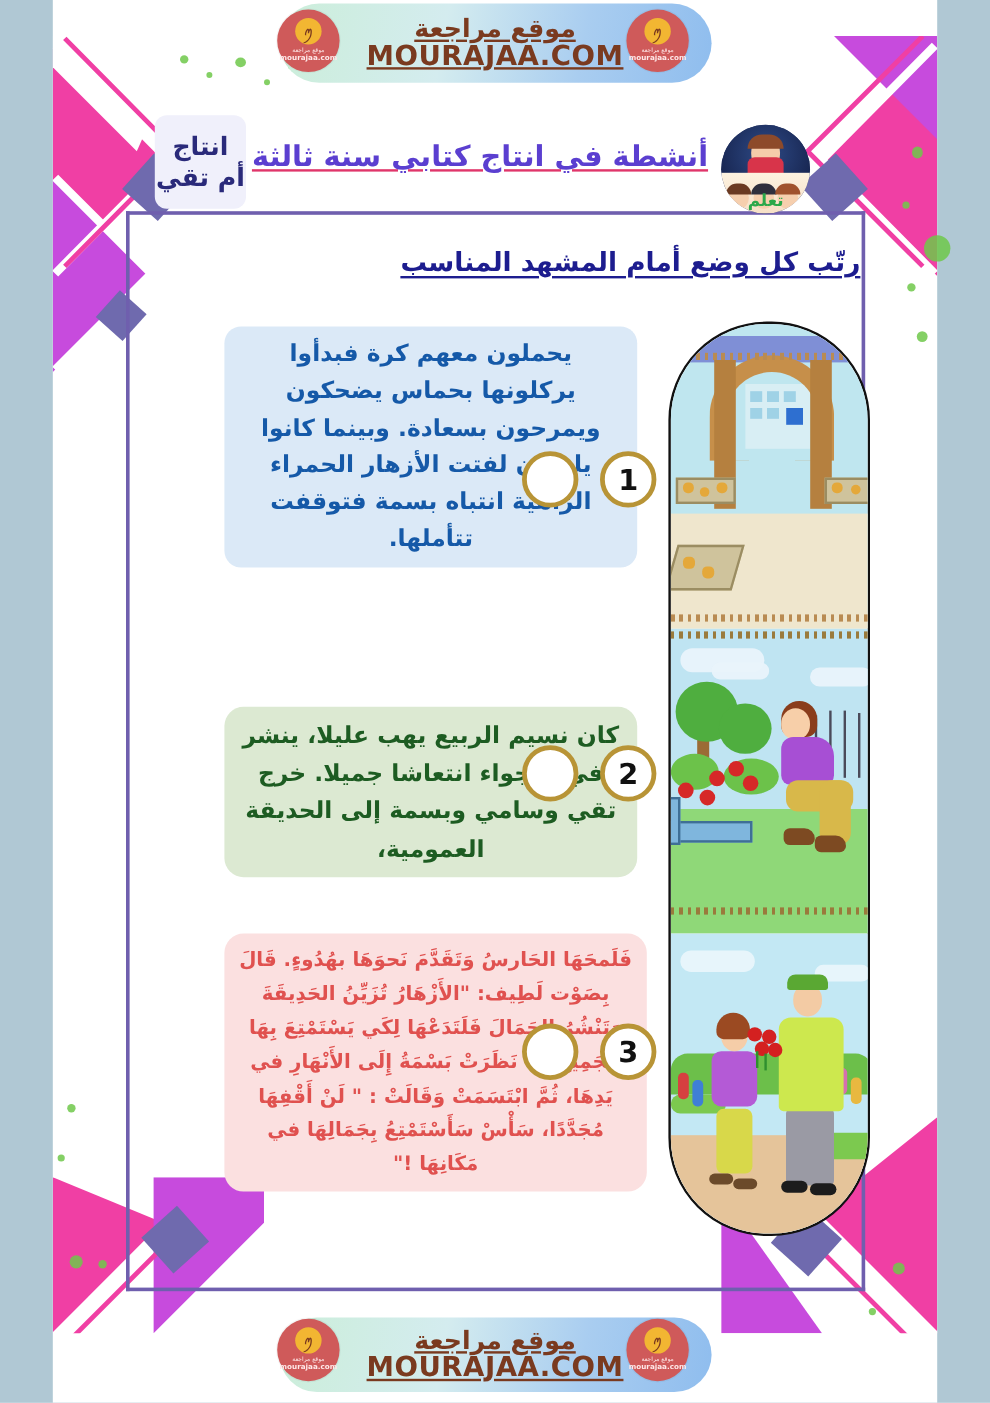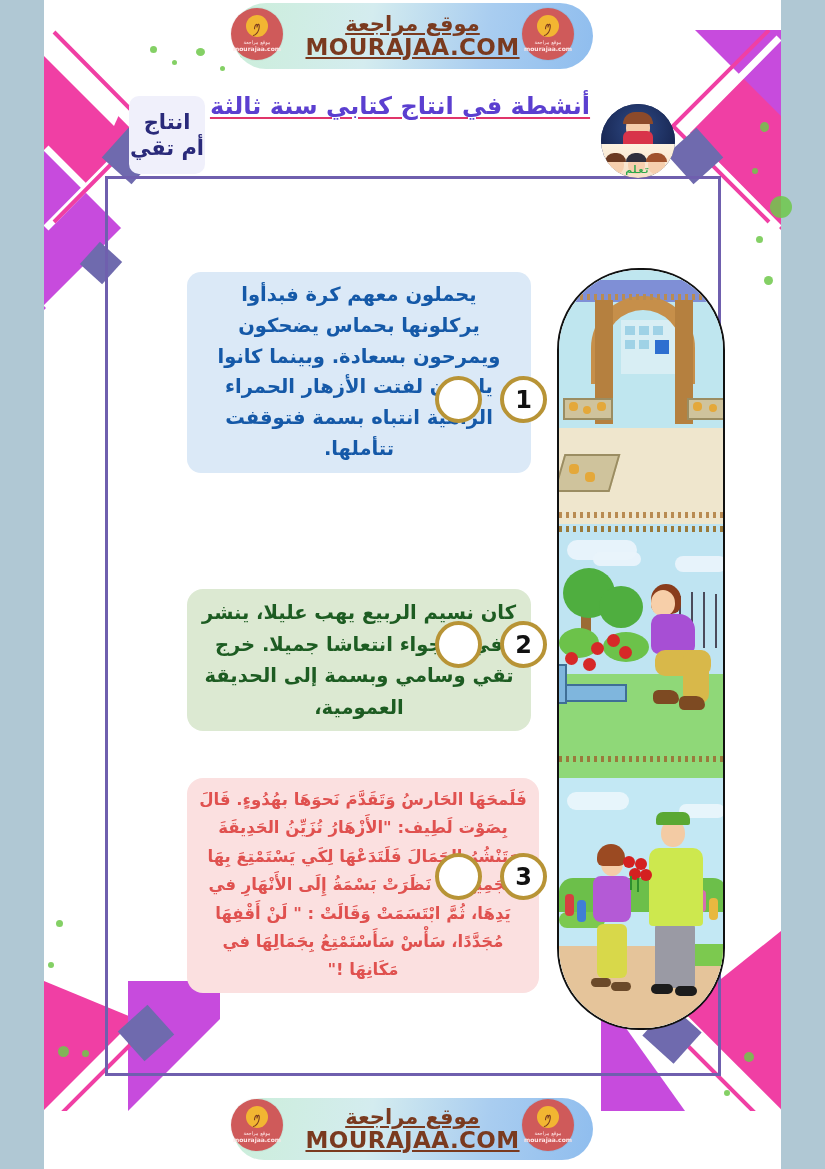--- a/index.html
+++ b/index.html
@@ -167,20 +167,21 @@
   .title-line1 {
     font-size: 24px;
     font-weight: bold;
     color: #5b3fd0;
     letter-spacing: -.2px;
     text-decoration: underline;
     text-decoration-color: #e0356a;
     text-decoration-thickness: 2px;
     text-underline-offset: 3px;
     white-space: nowrap;
+    margin-top: 24px;
   }
   .title-line2 {
     margin-top: 9px;
     font-size: 22px;
     font-weight: bold;
     color: #5b3fd0;
     text-decoration: underline;
     text-decoration-color: #1ec8d8;
     text-decoration-thickness: 2px;
     text-underline-offset: 3px;
@@ -228,22 +229,22 @@
   .ta-h1 { left: 8%; } .ta-h2 { left: 36%; } .ta-h3 { left: 64%; }
   .ta-h1::after, .ta-h2::after, .ta-h3::after {
     content: ""; position: absolute; left: -2px; top: -2px;
     width: 21px; height: 9px; border-radius: 11px 11px 0 0;
   }
   .ta-h1::after { background: #6b3a22; }
   .ta-h2::after { background: #2f2f3d; }
   .ta-h3::after { background: #a0522d; }
   .ta-label {
     position: absolute; left: 50%; bottom: 2px; transform: translateX(-50%);
-    font-size: 10px; font-weight: bold; color: #2aa84a;
-    direction: rtl; white-space: nowrap; font-family: Liberation Mono, monospace;
+    font-size: 14px; font-weight: bold; color: #2aa84a;
+    direction: rtl; white-space: nowrap;
   }
 
   
   .instruction {
     position: absolute;
     right: 108px;
     top: 207px;
     font-size: 22px;
     font-weight: bold;
     color: #1d1d8f;
@@ -498,20 +499,21 @@
     <div class="ta-top"></div>
     <div class="ta-kid"></div>
     <div class="ta-body"></div>
     <div class="ta-bot"></div>
     <div class="ta-h1"></div>
     <div class="ta-h2"></div>
     <div class="ta-h3"></div>
     <div class="ta-label">تعلم</div>
   </div>
 
+  <div class="instruction no-sel">رتّب كل وضع أمام المشهد المناسب</div>
 
   <div class="bubble bubble-1 no-sel">
     <span>يحملون معهم كرة فبدأوا يركلونها بحماس يضحكون ويمرحون بسعادة. وبينما كانوا يلعبون لفتت الأزهار الحمراء الزاهية انتباه بسمة فتوقفت تتأملها.</span>
   </div>
 
 
   <div class="bubble bubble-2 no-sel">
     <span>كان نسيم الربيع يهب عليلا، ينشر في الأجواء انتعاشا جميلا. خرج تقي وسامي وبسمة إلى الحديقة العمومية،</span>
   </div>
 

